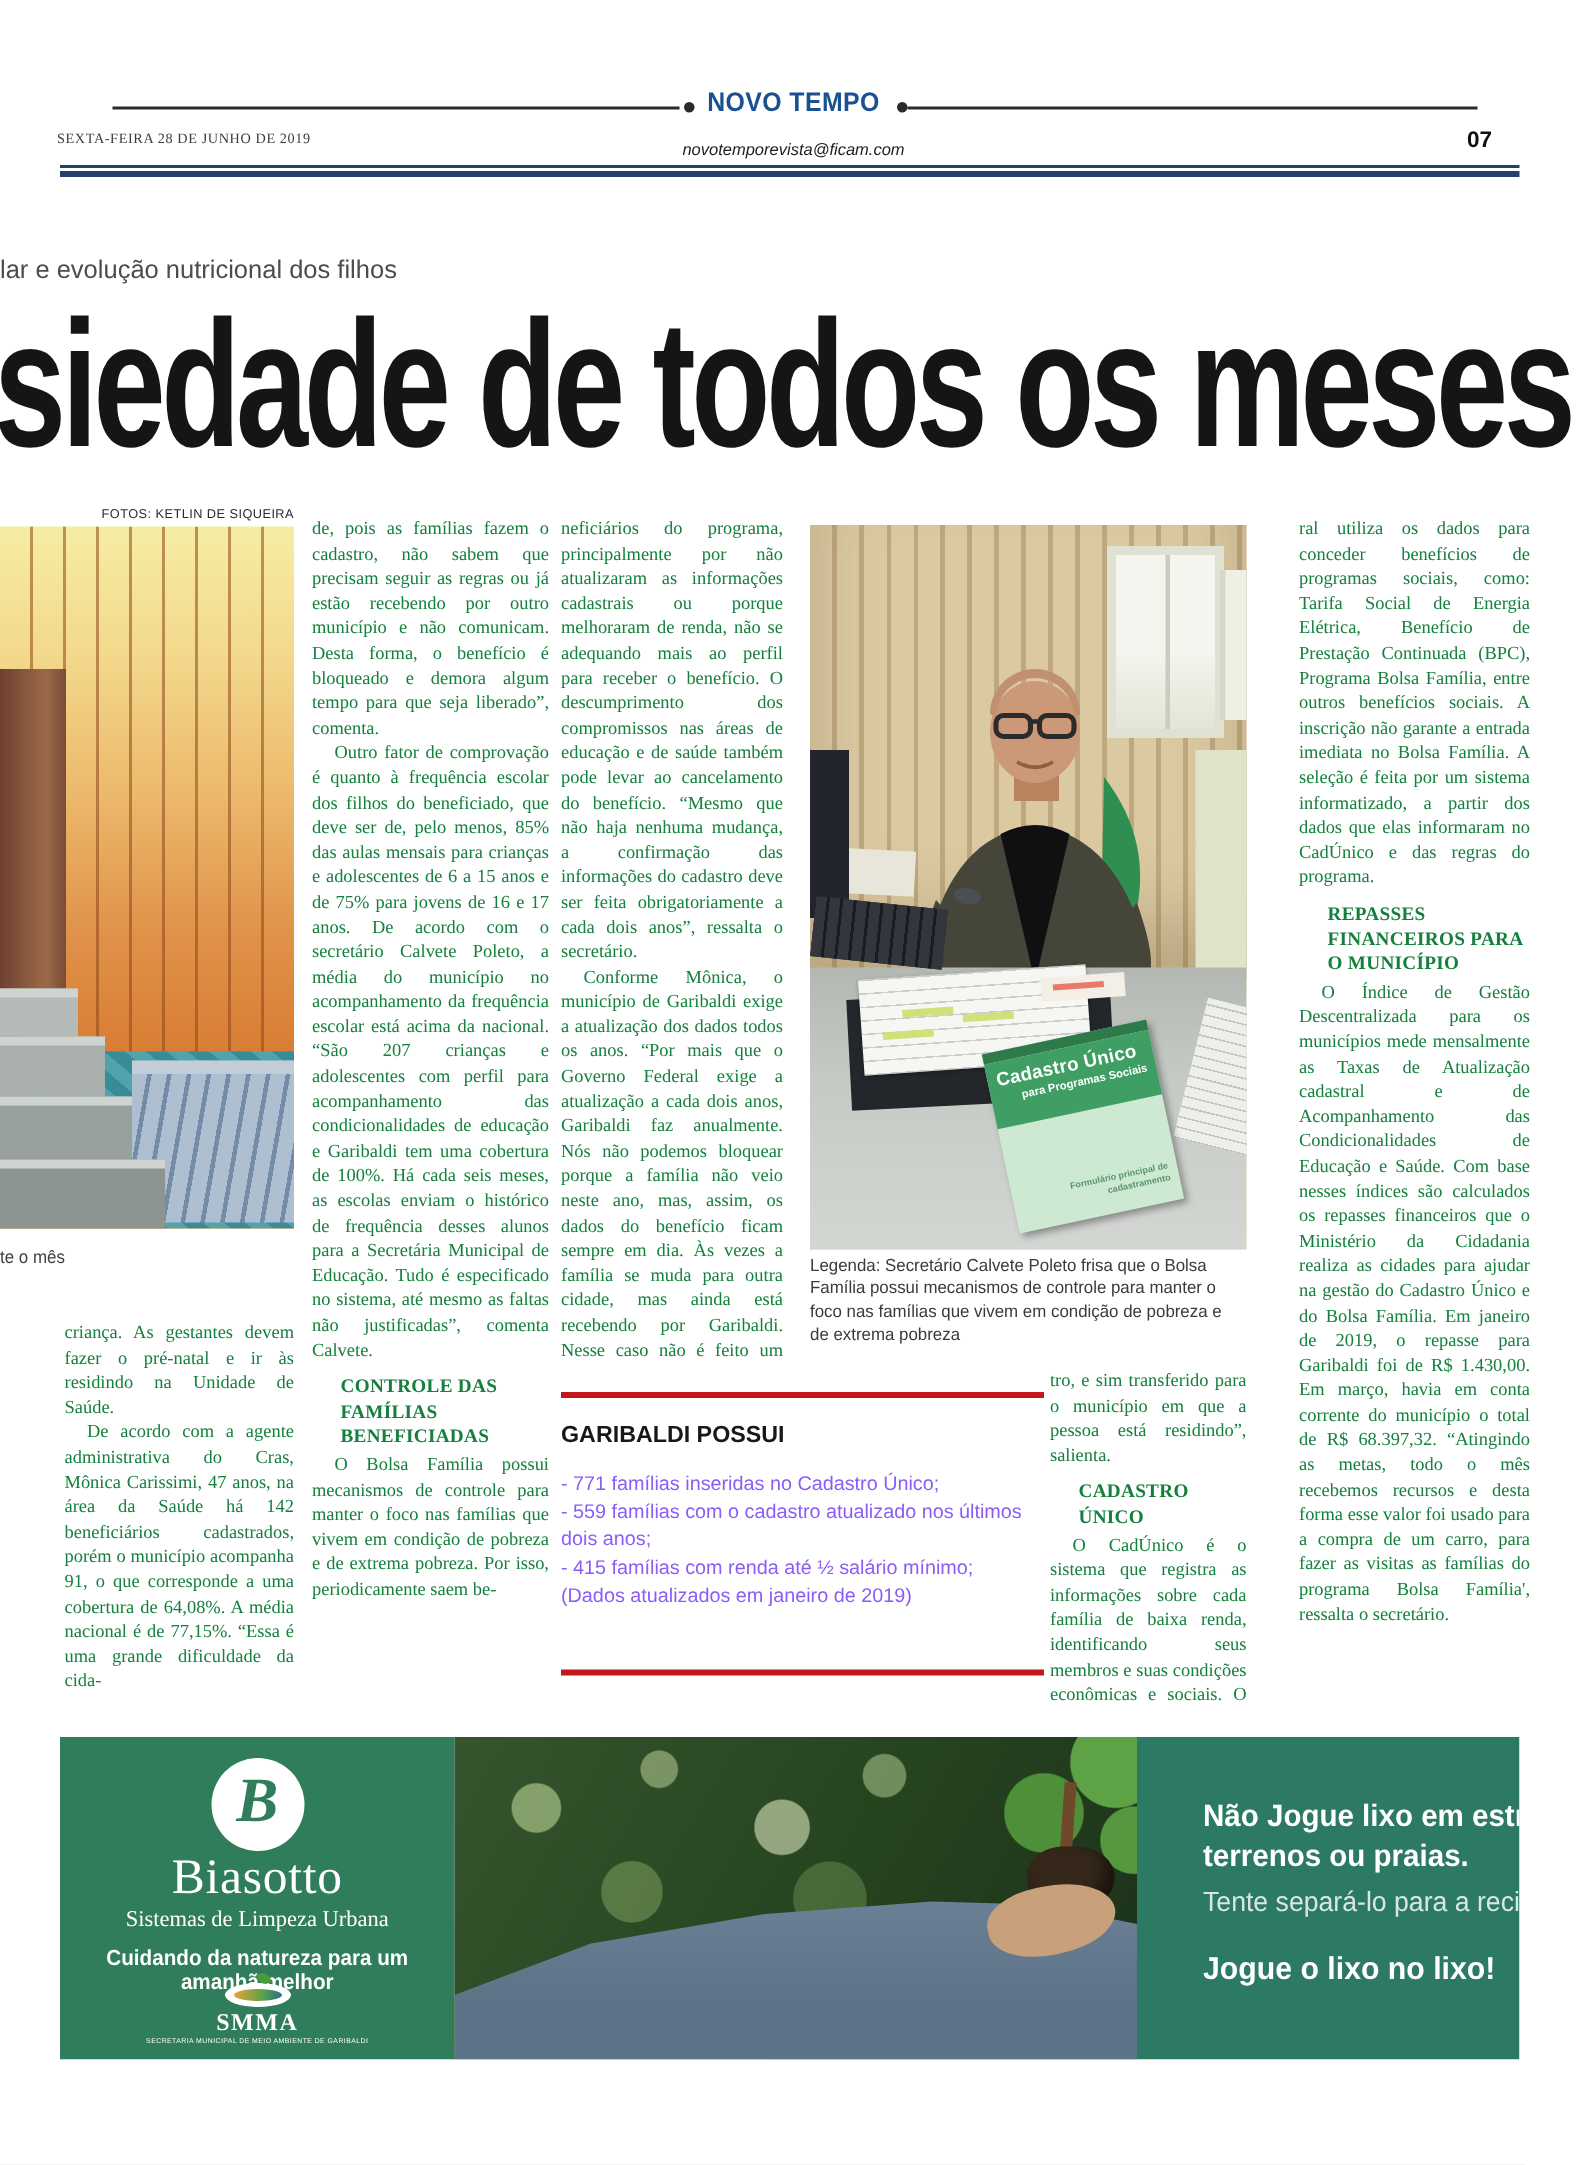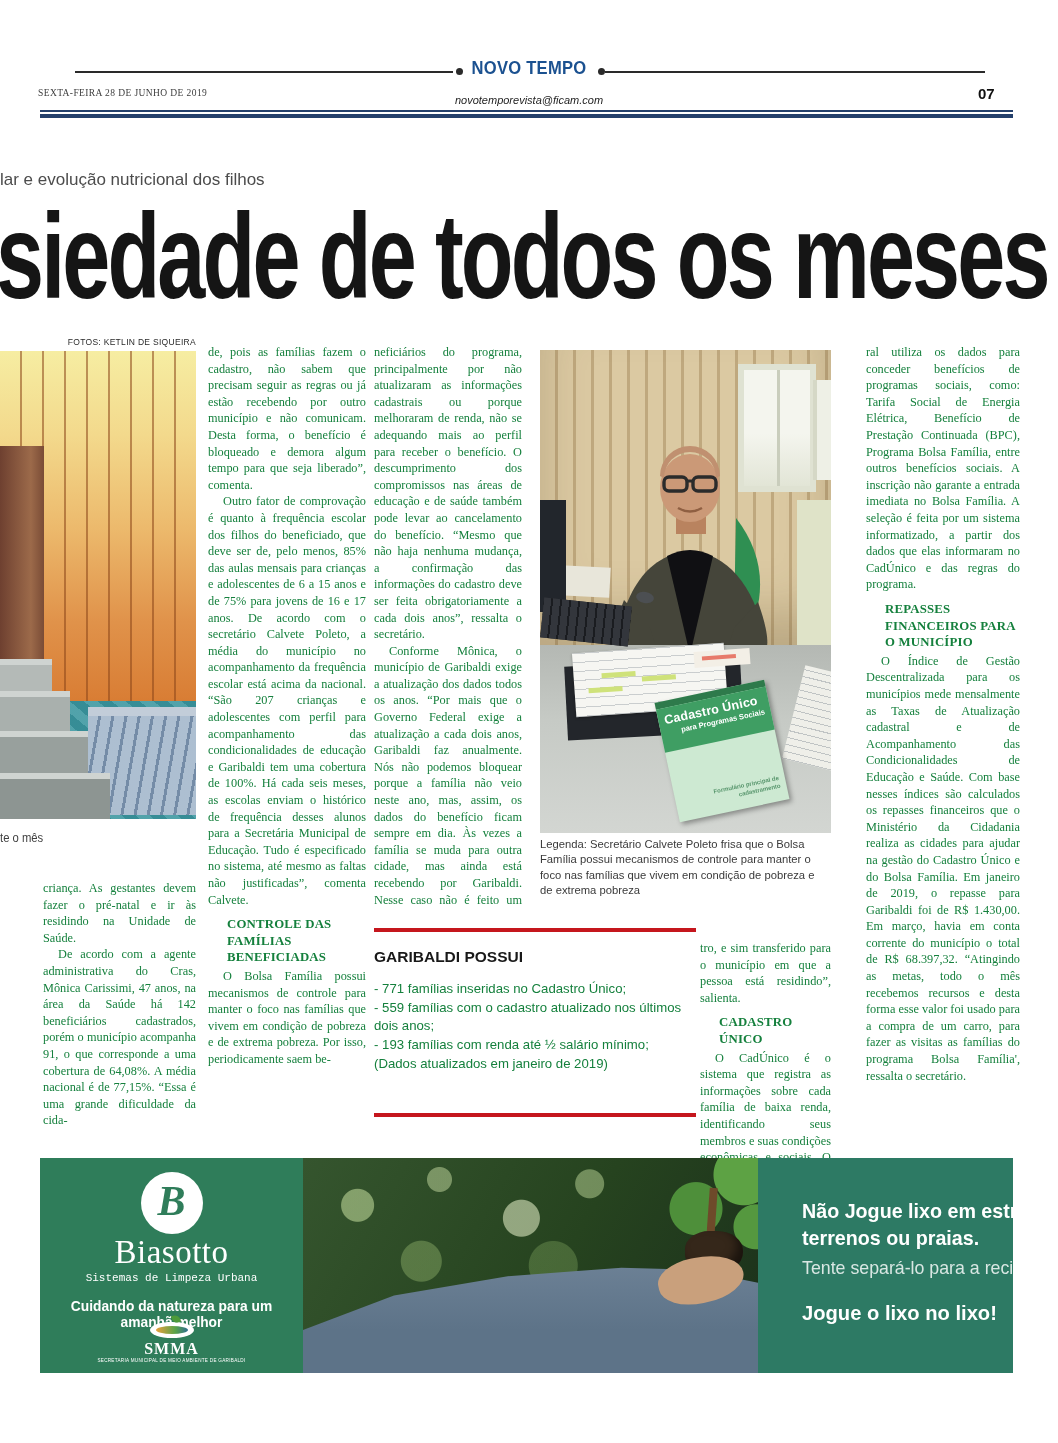--- a/index.html
+++ b/index.html
@@ -55,29 +55,29 @@
     font-size:12px; color:#3f3f3f; transform:scaleX(.94); transform-origin:0 0; }
   
   .col { position:absolute; font-size:12.3px; line-height:1.35; text-align:justify; color:#15803d; }
   .col p { text-indent:15px; }
   .col p.noindent { text-indent:0; }
   .col .sec-head { font-weight:bold; text-align:left; padding-left:19px; margin:8px 0 2px 0;
     font-size:12.8px; line-height:1.3; letter-spacing:.2px; }
   .c1 { left:208px; top:344px; width:158px; height:790px; }
   .c2 { left:374px; top:344px; width:148px; height:562px; overflow:hidden; }
   .cbl { left:43px;  top:880px; width:153px; height:258px; overflow:hidden; }
-  .cbm { left:700px; top:912px; width:131px; height:228px; overflow:hidden;margin-top:28px; }
+  .cbm { left:700px; top:912px; width:131px; height:228px; overflow:hidden; }
   .cr  { left:866px; top:344px; width:154px; height:796px; overflow:hidden; }
   
   .ib-rule { position:absolute; left:374px; width:322px; height:4px; }
   .ib-rule.top { top:928px; } .ib-rule.bot { top:1113px; }
   .ib-title { position:absolute; left:374px; top:948px; font-family:"Liberation Sans",sans-serif;
     font-weight:bold; font-size:15.5px; color:#181818; }
   .ib-items { position:absolute; left:374px; top:980px; width:324px;
-    font-family:"Liberation Sans",sans-serif; font-size:13.2px; line-height:1.42; color:#15803d; }
+    font-family:"Liberation Sans",sans-serif; font-size:13.2px; line-height:1.42; color:#8b5cf6; }
   
   .main-photo { position:absolute; left:540px; top:350px; width:291px; height:483px; overflow:hidden;
     background:#ddd0ac; }
   .mp-blinds { position:absolute; inset:0 0 180px 0;
     background:repeating-linear-gradient(90deg,#dbc9a2 0 15px,#bfa87e 15px 18px);
     box-shadow:inset 0 -40px 50px rgba(90,70,40,.25); }
   .mp-window1 { position:absolute; left:198px; top:14px; width:78px; height:128px;
     background:linear-gradient(180deg,#f4f5ee 55%,#e2e5d6); border:6px solid #dfe2d2; }
   .mp-window1:before { content:""; position:absolute; left:50%; top:0; bottom:0; width:3px; background:#c9cdbc; }
   .mp-window2 { position:absolute; right:0; top:30px; width:18px; height:100px; background:#eef0e6; border-left:4px solid #d5d8c6; }
@@ -115,21 +115,21 @@
     font-family:"Liberation Sans",sans-serif; font-size:11.6px; line-height:1.32; color:#3a3a3a;
     transform:scaleX(.97); transform-origin:0 0; }
   
   .ad { position:absolute; left:40px; top:1158px; width:973px; height:215px; overflow:hidden; }
   .ad-left { position:absolute; left:0; top:0; width:263px; height:100%; text-align:center;
     font-family:"Liberation Serif",serif; color:#fff; }
   .ad-logo { position:absolute; left:50%; top:14px; transform:translateX(-50%); width:62px; height:62px;
     border-radius:50%; background:#fff; display:flex; align-items:center; justify-content:center; }
   .ad-logo span { font-family:"Liberation Serif",serif; font-weight:bold; font-style:italic; font-size:42px; margin-top:-4px; }
   .ad-brand { position:absolute; left:0; right:0; top:76px; font-size:33px; letter-spacing:.5px; }
-  .ad-tagline { position:absolute; left:0; right:0; top:114px; font-family:Liberation Mono, monospace; font-size:11px; }
+  .ad-tagline { position:absolute; left:0; right:0; top:114px; font-family:Liberation Serif, serif; font-size:15px; }
   .ad-slogan { position:absolute; left:12px; right:12px; top:140px; font-family:"Liberation Sans",sans-serif;
     font-weight:bold; font-size:14.5px; transform:scaleX(.95); }
   .ad-smma-logo { position:absolute; left:50%; top:164px; transform:translateX(-50%); width:44px; height:16px;
     background:#fff; border-radius:50%; overflow:visible; }
   .ad-smma-logo:before { content:""; position:absolute; left:6px; top:4px; right:6px; bottom:4px; border-radius:50%;
     background:linear-gradient(90deg,#e8a13c,#5aa348 60%,#2e6e8e); }
   .ad-smma-logo:after { content:""; position:absolute; left:50%; top:-7px; width:8px; height:8px; background:#4d9a3a;
     border-radius:0 70% 0 70%; transform:rotate(-20deg); }
   .ad-org { position:absolute; left:0; right:0; top:182px; font-family:"Liberation Serif",serif;
     font-weight:bold; font-size:16px; letter-spacing:1px; }
@@ -222,21 +222,21 @@
     <p class="noindent">ral utiliza os dados para conceder benefícios de programas sociais, como: Tarifa Social de Energia Elétrica, Benefício de Prestação Continuada (BPC), Programa Bolsa Família, entre outros benefícios sociais. A inscrição não garante a entrada imediata no Bolsa Família. A seleção é feita por um sistema informatizado, a partir dos dados que elas informaram no CadÚnico e das regras do programa.</p>
     <div class="sec-head">REPASSES FINANCEIROS PARA O MUNICÍPIO</div>
     <p>O Índice de Gestão Descentralizada para os municípios mede mensalmente as Taxas de Atualização cadastral e de Acompanhamento das Condicionalidades de Educação e Saúde. Com base nesses índices são calculados os repasses financeiros que o Ministério da Cidadania realiza as cidades para ajudar na gestão do Cadastro Único e do Bolsa Família.  Em janeiro de 2019, o repasse para Garibaldi foi de R$ 1.430,00. Em março, havia em conta corrente do município o total de R$ 68.397,32. “Atingindo as metas, todo o mês recebemos recursos e desta forma esse valor foi usado para a compra de um carro, para fazer as visitas as famílias do programa Bolsa Família', ressalta o secretário.</p>
   </div>
 
   <div class="ib-rule top" style="background:#c5161d"></div>
   <div class="ib-title">GARIBALDI POSSUI</div>
   <div class="ib-items">
     <div>- 771 famílias inseridas no Cadastro Único;</div>
     <div>- 559 famílias com o cadastro atualizado nos últimos dois anos;</div>
-    <div>- 193 famílias com renda até ½ salário mínimo;</div>
+    <div>- 415 famílias com renda até ½ salário mínimo;</div>
     <div>(Dados atualizados em janeiro de 2019)</div>
   </div>
   <div class="ib-rule bot" style="background:#c5161d"></div>
 
   <div class="main-photo">
     <div class="mp-blinds"></div>
     <div class="mp-window1"></div>
     <div class="mp-window2"></div>
     <div class="mp-wallgreen"></div>
     <div class="mp-sidepapers"></div>

